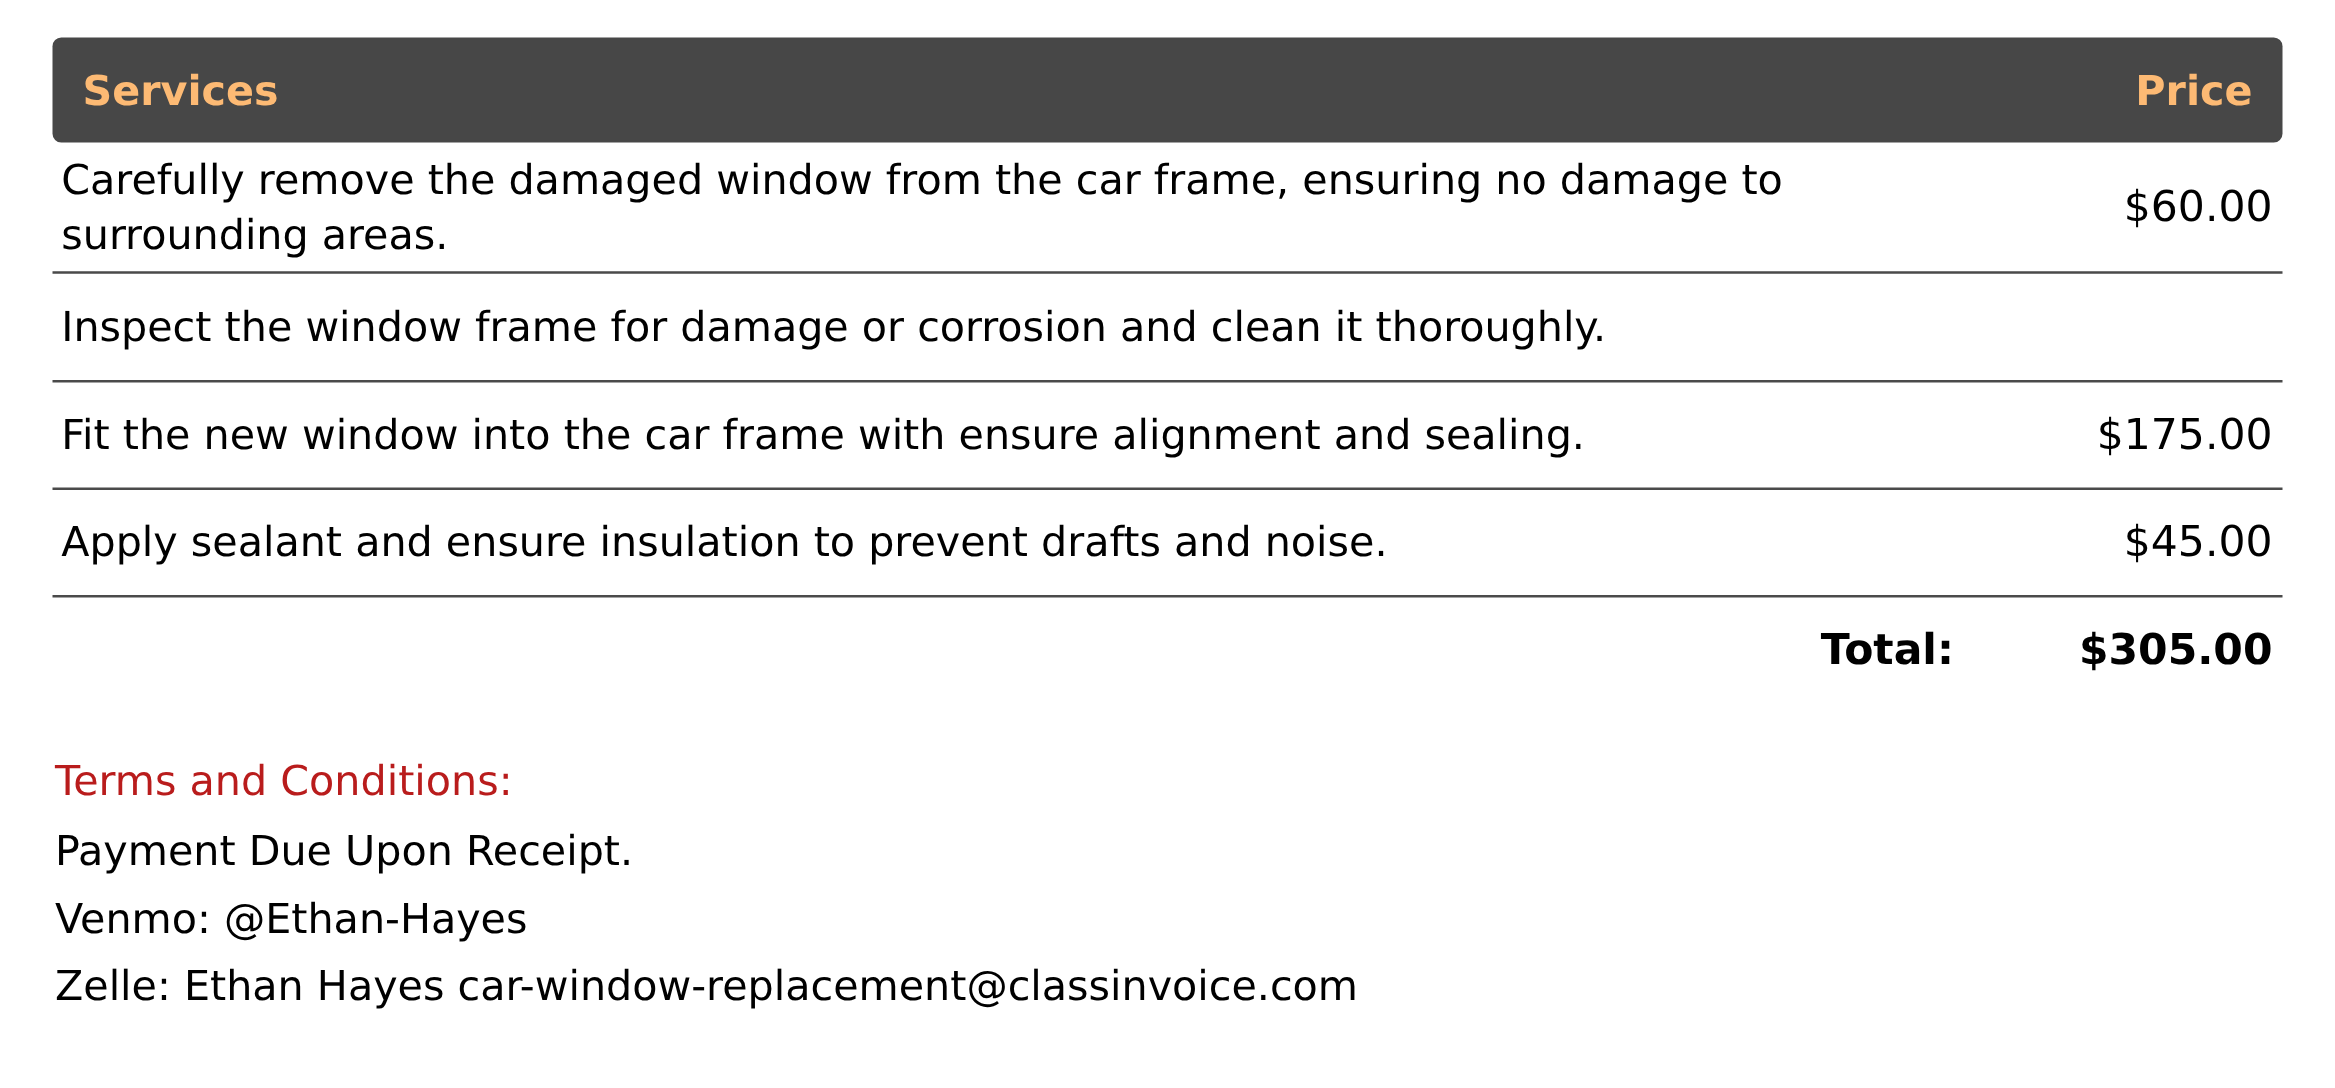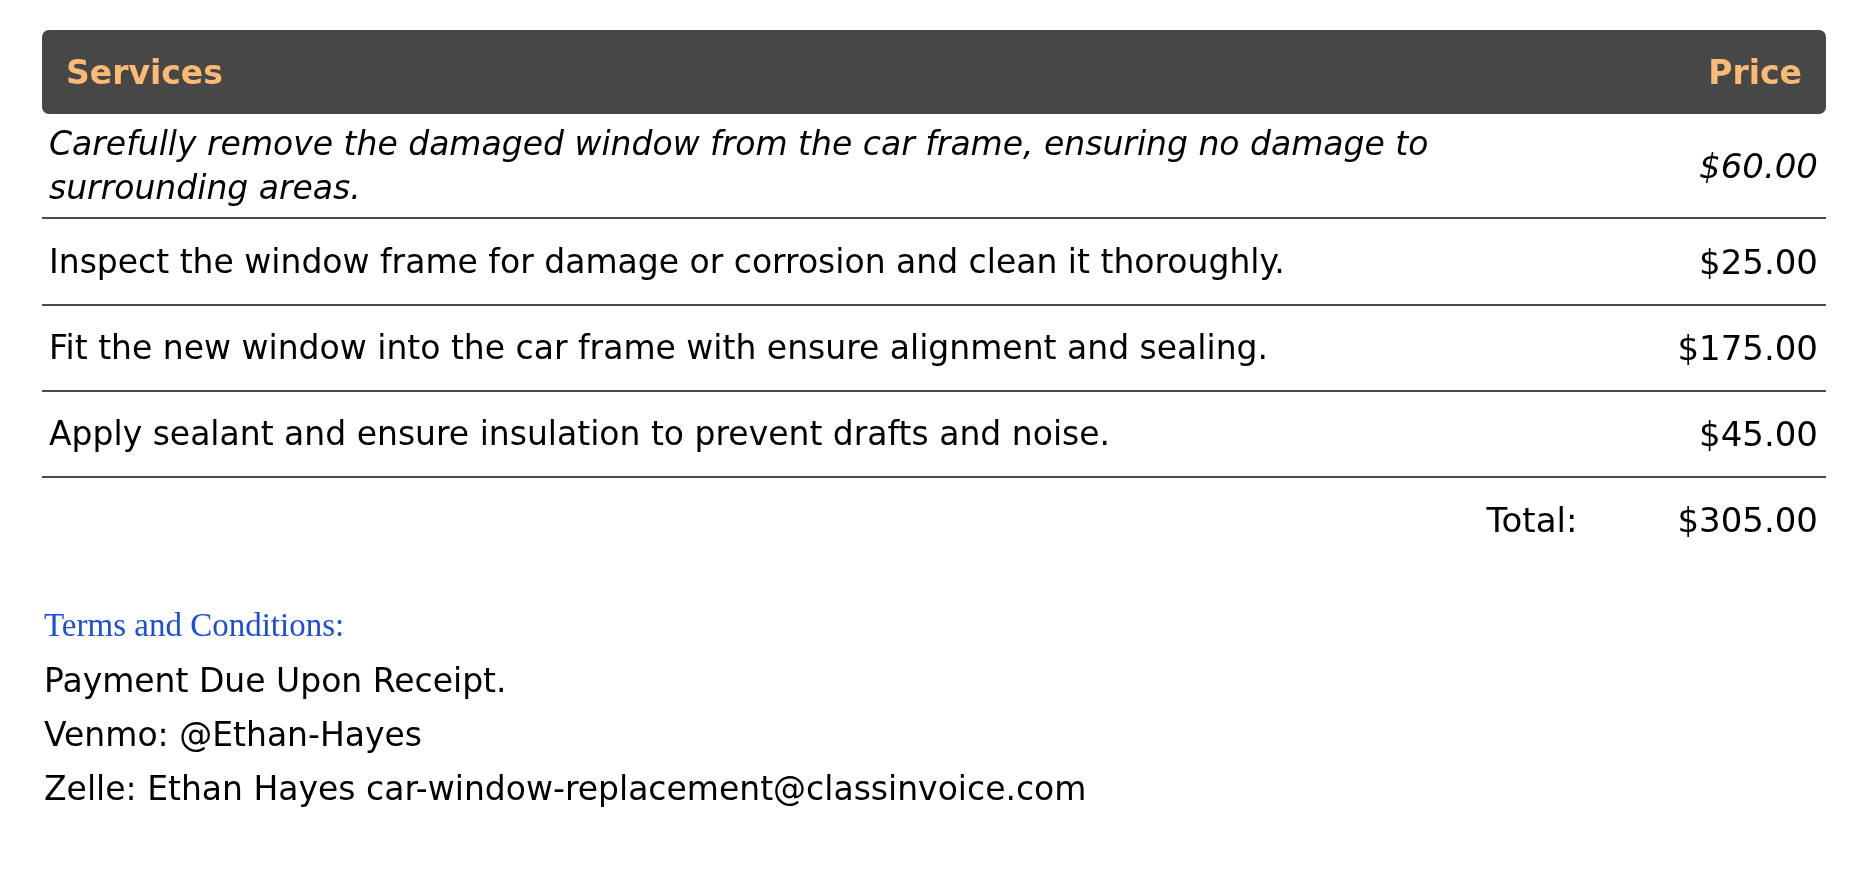--- a/index.html
+++ b/index.html
@@ -46,49 +46,48 @@
       padding-right: 30px;
       font-size: 33px;
       line-height: 44px;
     }
     .row .price {
       width: 200px;
       text-align: right;
       padding-right: 8px;
       font-size: 34px;
     }
-    .row.r0 { height: 105px; font-style: italic; }
+    .row.r0 { height: 105px; }
     .row.r1 { height: 87px; }
     .row.r2 { height: 86px; }
     .row.r3 { height: 86px; }
     .total-row {
       height: 84px;
       display: flex;
       align-items: center;
       justify-content: flex-end;
-      font-weight: normal;
+      font-weight: bold;
       font-size: 34px;
     }
     .total-row .total-label {
       margin-right: 100px;
     }
     .total-row .total-value {
       padding-right: 8px;
     }
     .terms {
       position: absolute;
       left: 44px;
       top: 600px;
       font-size: 33px;
     }
     .terms .terms-title {
-      color: #1d4ed8;
+      color: #b91c1c;
       height: 54px;
       line-height: 50px;
-      font-family: Liberation Serif, serif;
     }
     .terms .terms-line {
       height: 54px;
       line-height: 54px;
       color: #000000;
     }
   </style>
 </head>
 <body>
 
@@ -97,21 +96,20 @@
     <span>Services</span>
     <span>Price</span>
   </div>
 
   <div class="row r0">
     <div class="desc">Carefully remove the damaged window from the car frame, ensuring no damage to surrounding areas.</div>
     <div class="price">$60.00</div>
   </div>
   <div class="row r1">
     <div class="desc">Inspect the window frame for damage or corrosion and clean it thoroughly.</div>
-    <div class="price">$25.00</div>
   </div>
   <div class="row r2">
     <div class="desc">Fit the new window into the car frame with ensure alignment and sealing.</div>
     <div class="price">$175.00</div>
   </div>
   <div class="row r3">
     <div class="desc">Apply sealant and ensure insulation to prevent drafts and noise.</div>
     <div class="price">$45.00</div>
   </div>
 

